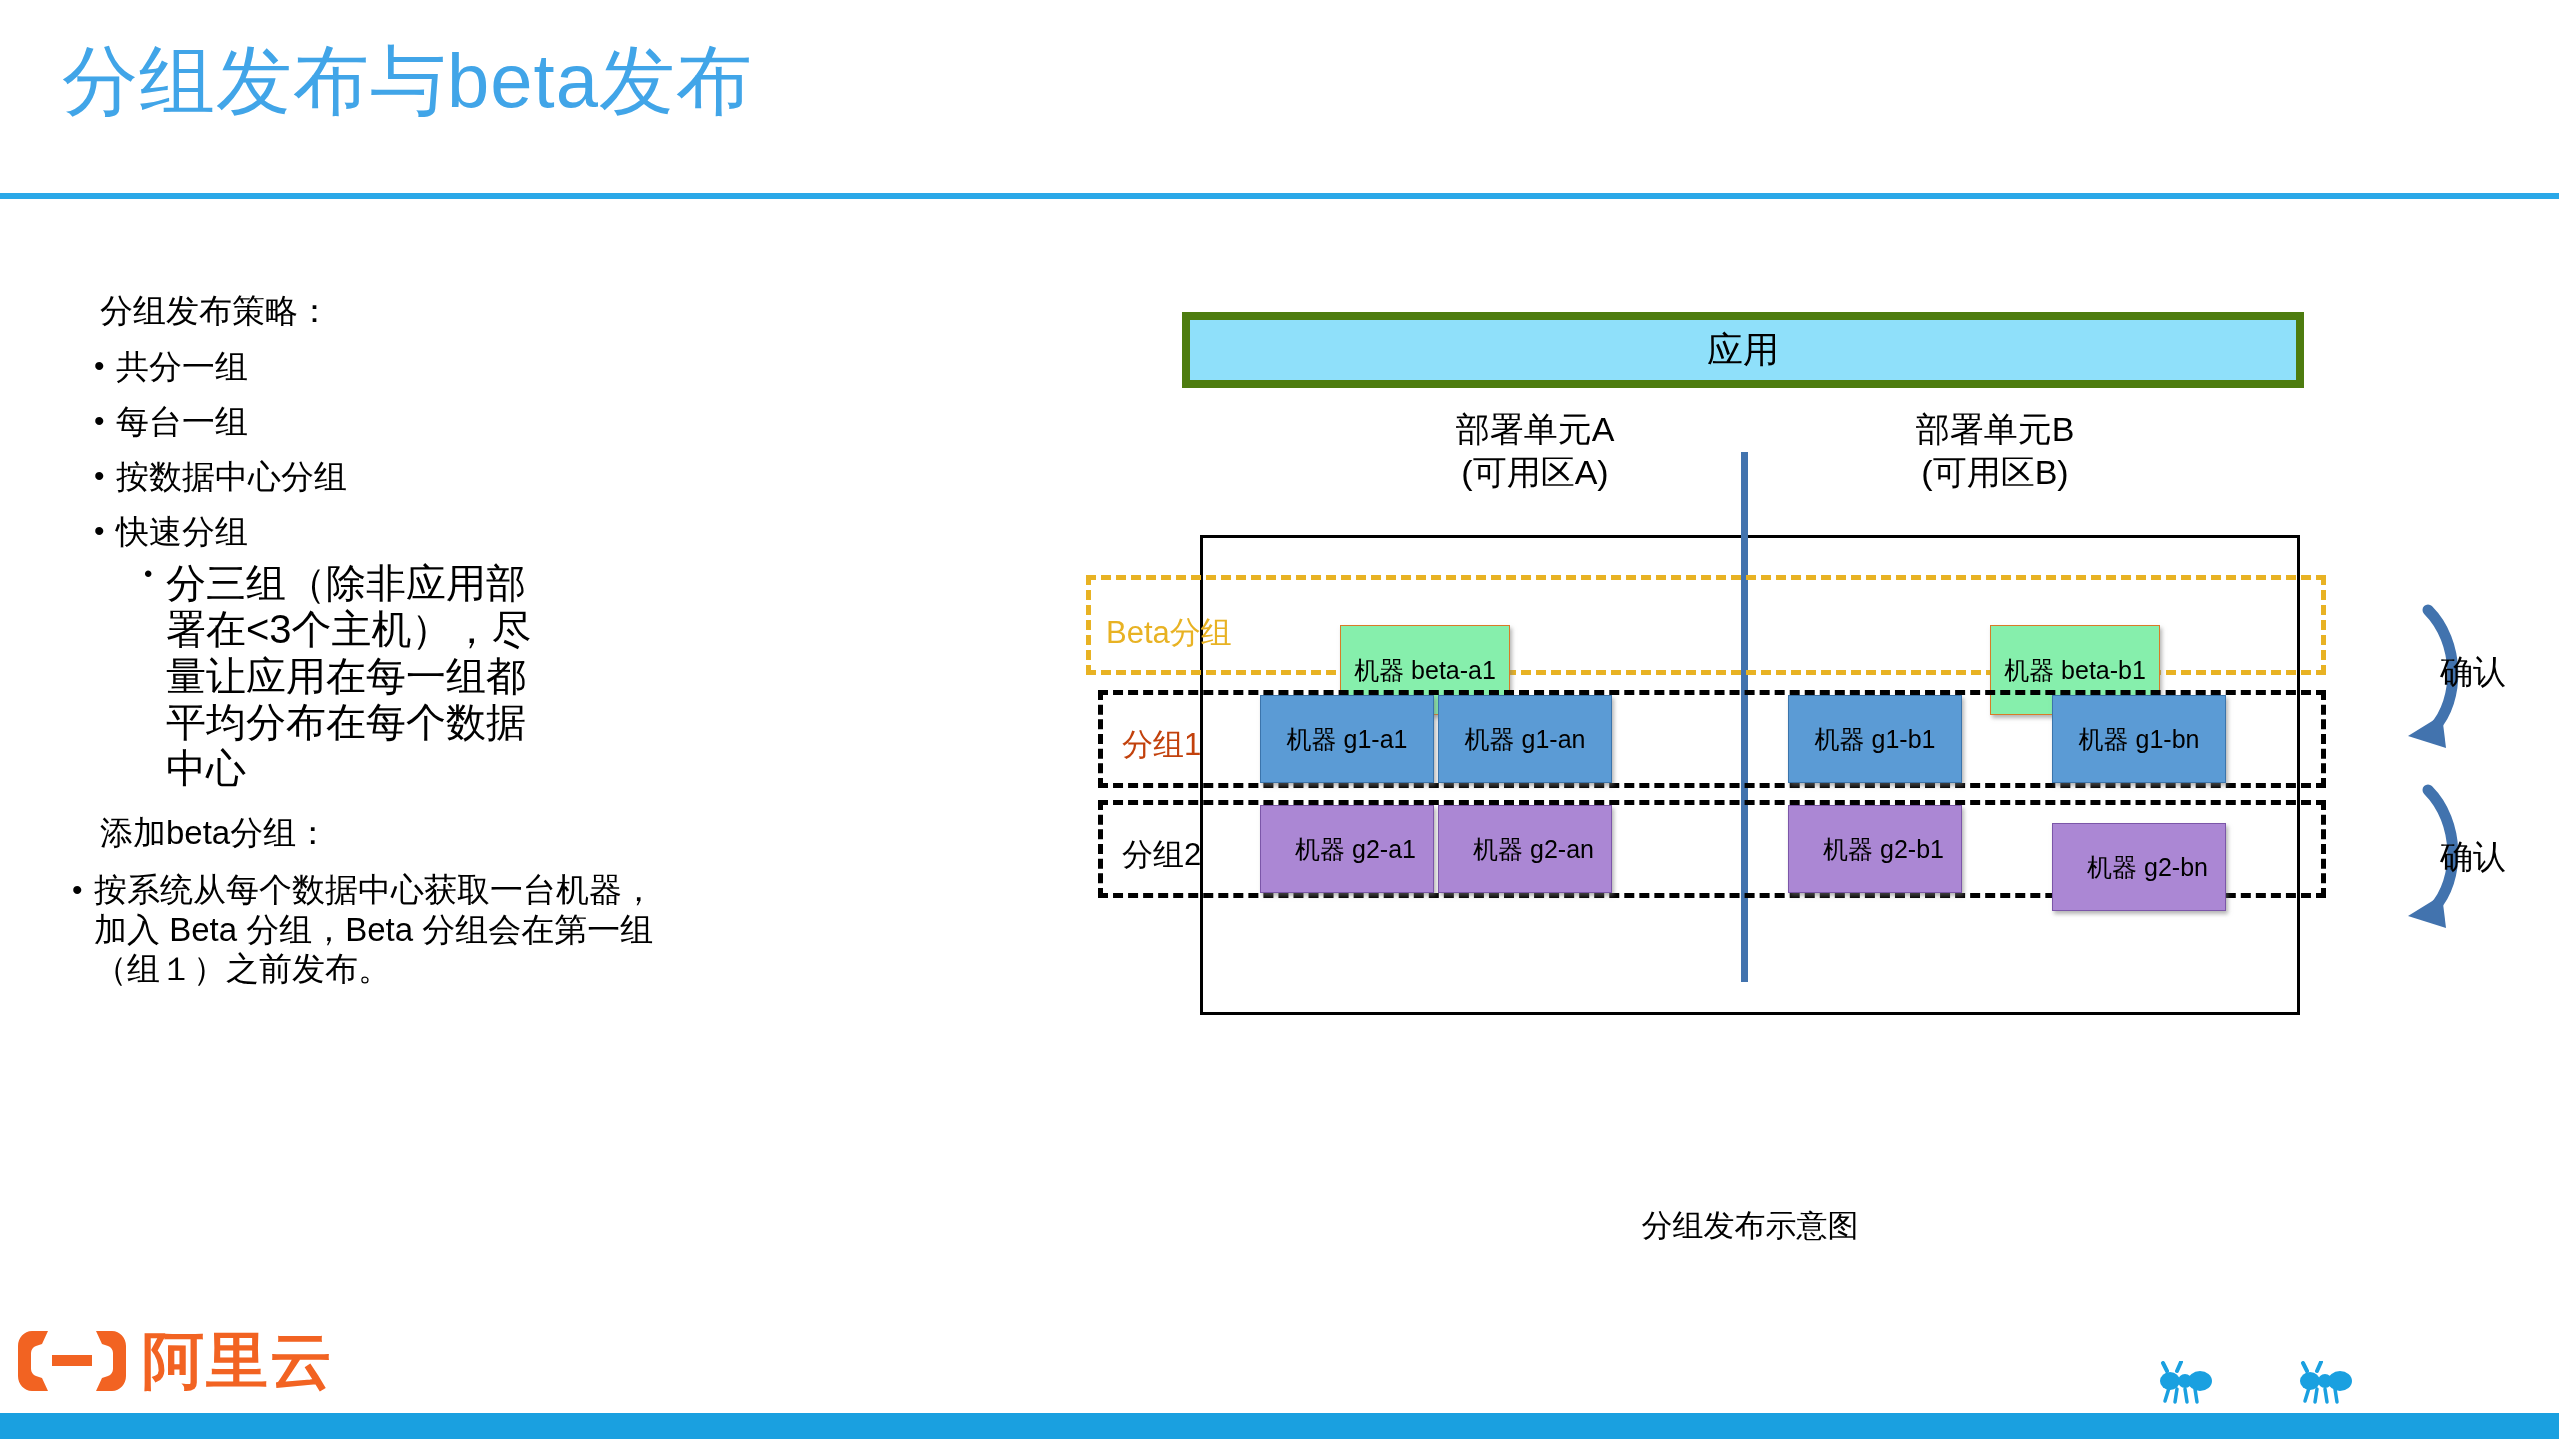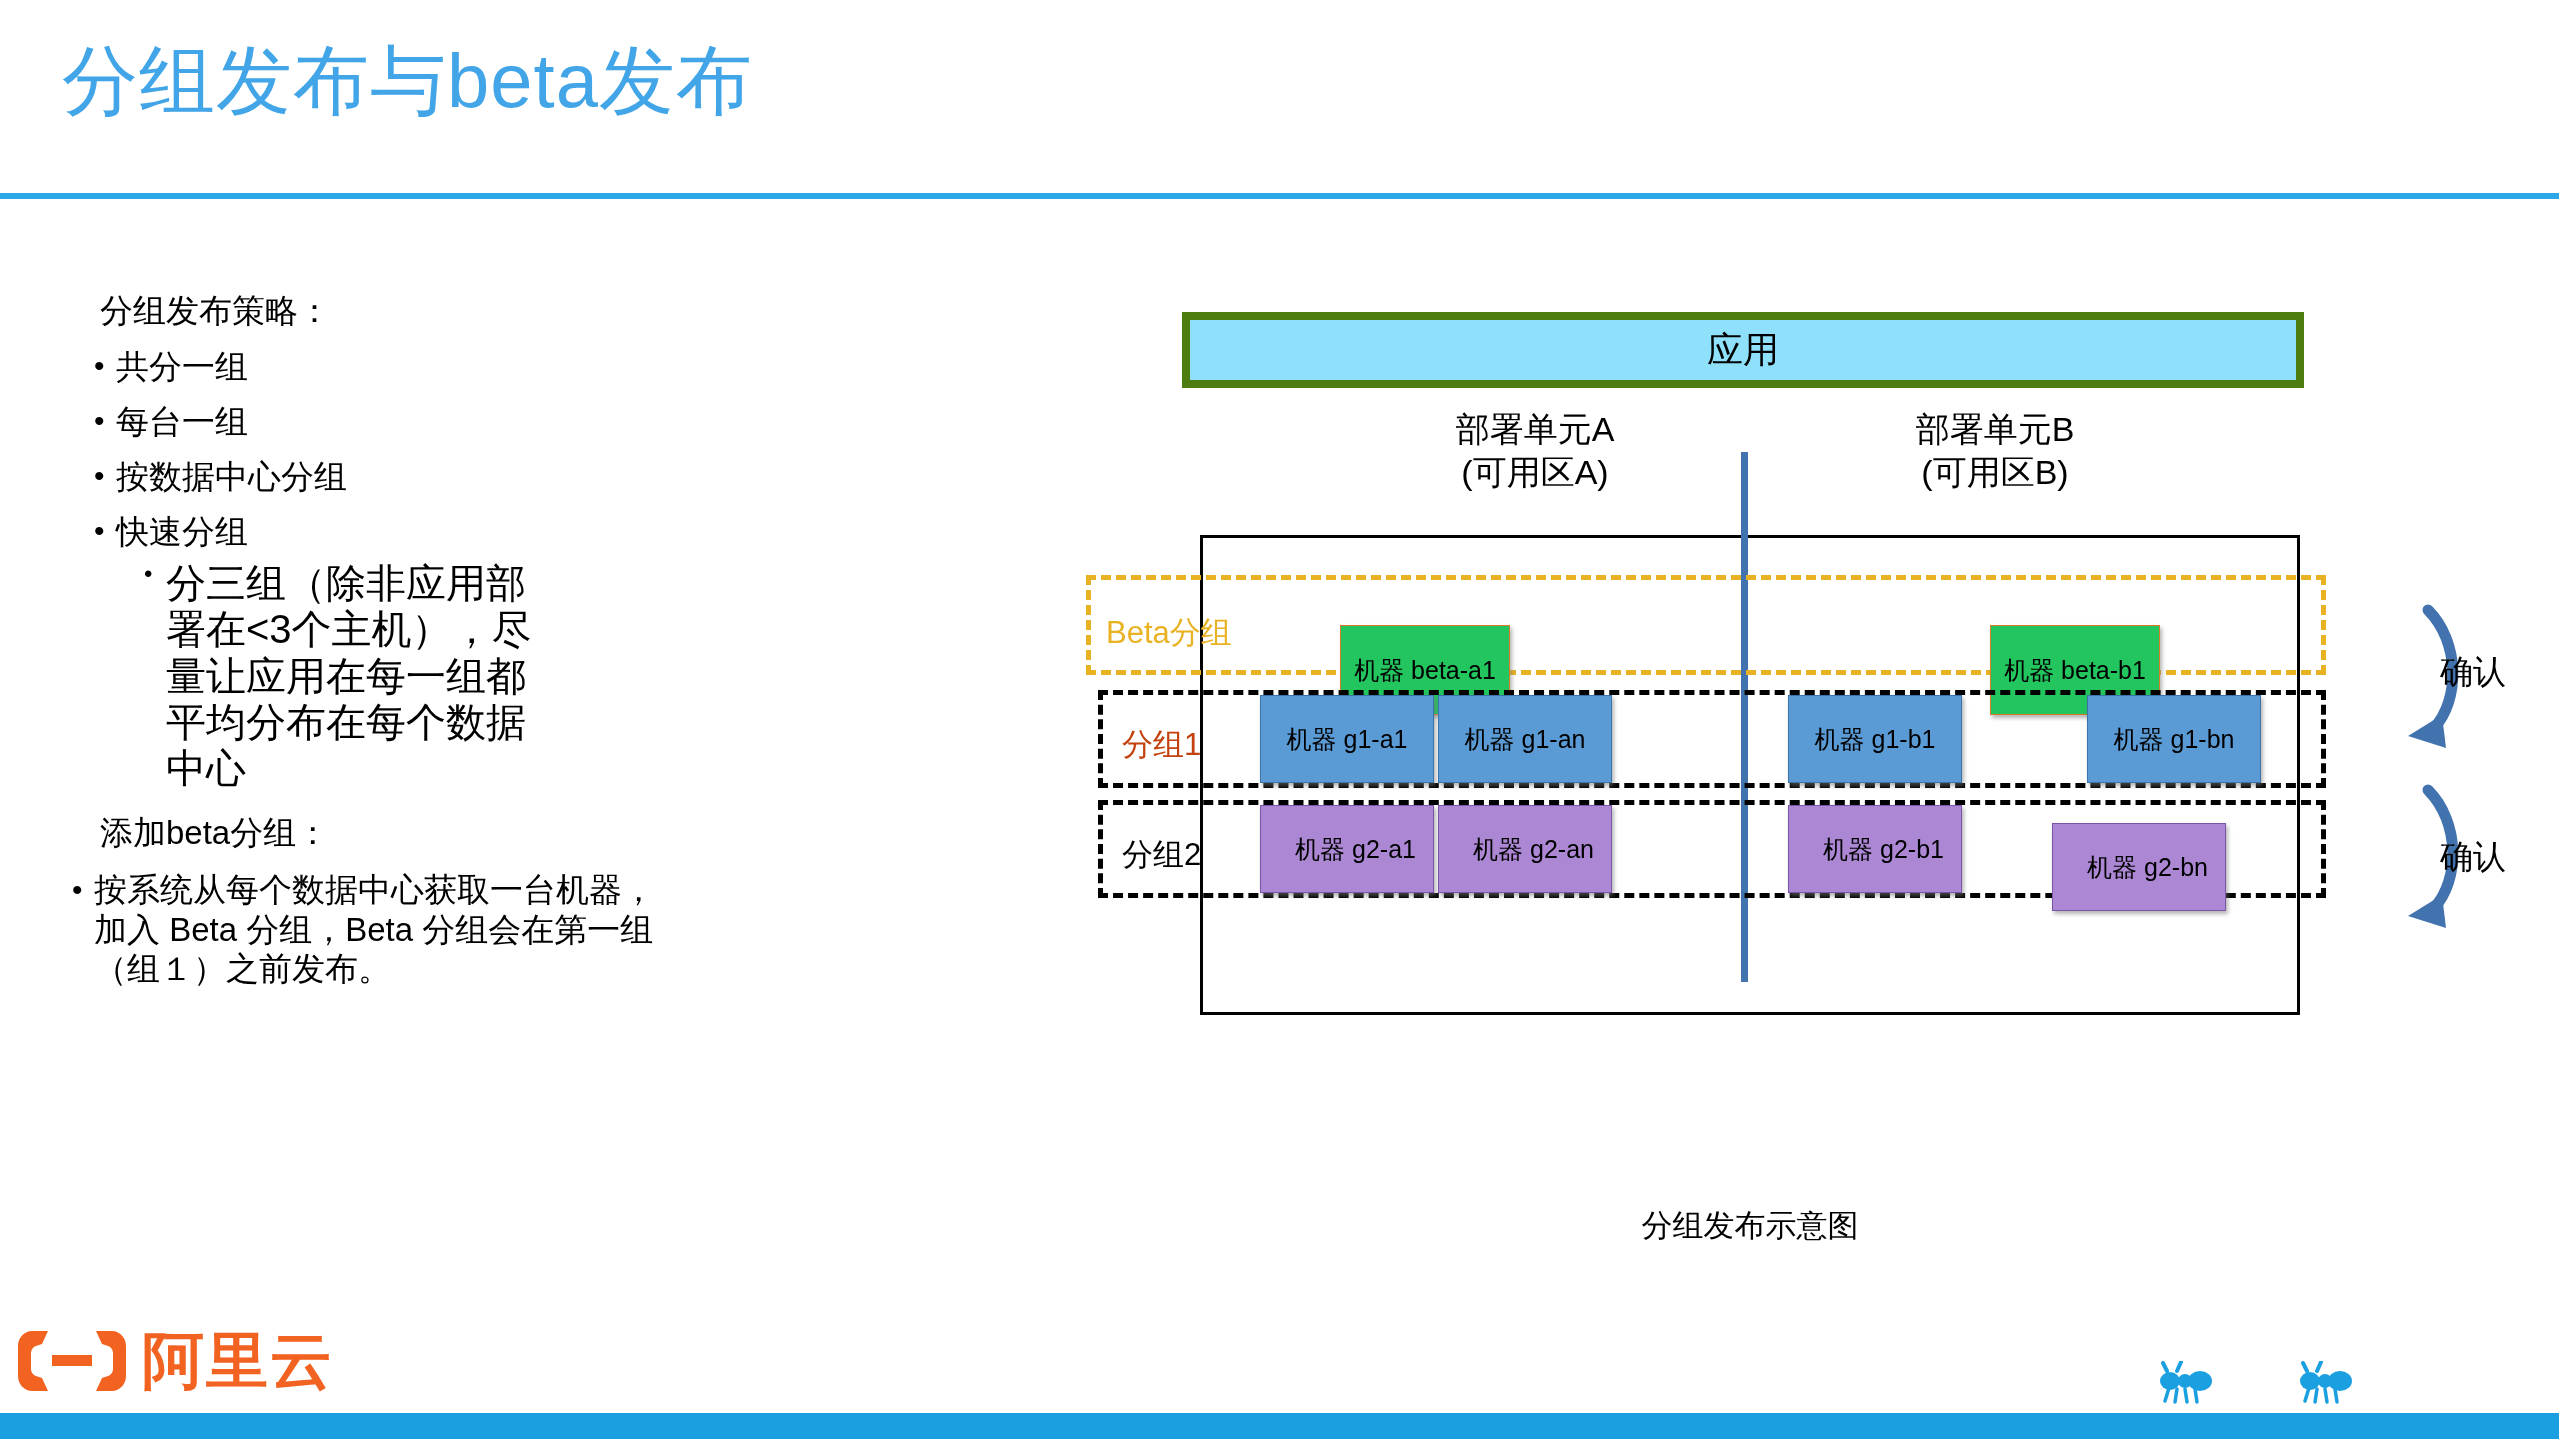--- a/index.html
+++ b/index.html
@@ -179,21 +179,21 @@
     display: flex;
     align-items: center;
     justify-content: center;
     font-size: 25px;
     color: #000;
     box-shadow: 2px 3px 4px rgba(120,120,120,0.55);
   }
   .m-beta {
     width: 170px;
     height: 90px;
-    background: #22c55e;
+    background: #86efac;
     border: 1px solid #d97b27;
   }
   .m-g1 {
     width: 174px;
     height: 88px;
     background: #5b9bd5;
     border: 1px solid #3b74ab;
   }
   .m-g2 {
     width: 174px;
@@ -322,21 +322,21 @@
   <div class="group-band" id="band-beta"></div>
   <div class="band-label" id="label-beta">Beta分组</div>
   <div class="machine m-beta" style="left:310px; top:325px;">机器 beta-a1</div>
   <div class="machine m-beta" style="left:960px; top:325px;">机器 beta-b1</div>
 
   <div class="group-band" id="band-g1"></div>
   <div class="band-label" id="label-g1">分组1</div>
   <div class="machine m-g1" style="left:230px; top:395px;">机器 g1-a1</div>
   <div class="machine m-g1" style="left:408px; top:395px;">机器 g1-an</div>
   <div class="machine m-g1" style="left:758px; top:395px;">机器 g1-b1</div>
-  <div class="machine m-g1" style="left:1022px; top:395px;margin-left:35px;">机器 g1-bn</div>
+  <div class="machine m-g1" style="left:1022px; top:395px;">机器 g1-bn</div>
 
   <div class="group-band" id="band-g2"></div>
   <div class="band-label" id="label-g2">分组2</div>
   <div class="machine m-g2" style="left:230px; top:505px;">机器 g2-a1</div>
   <div class="machine m-g2" style="left:408px; top:505px;">机器 g2-an</div>
   <div class="machine m-g2" style="left:758px; top:505px;">机器 g2-b1</div>
   <div class="machine m-g2" style="left:1022px; top:523px;">机器 g2-bn</div>
 
   <svg id="arrows" viewBox="0 0 230 560">
     <g stroke="#4273ae" stroke-width="11" fill="none" stroke-linecap="round">

